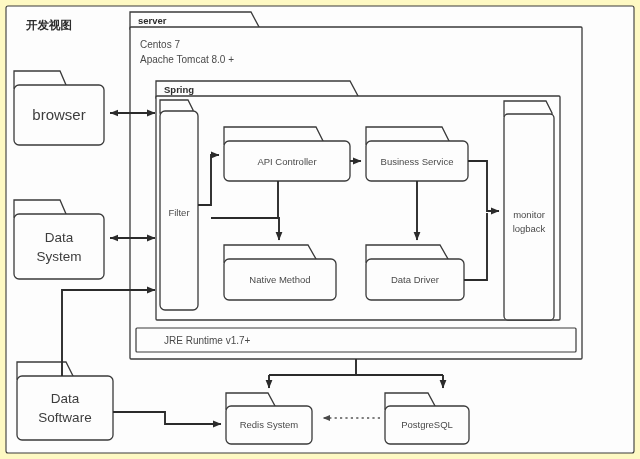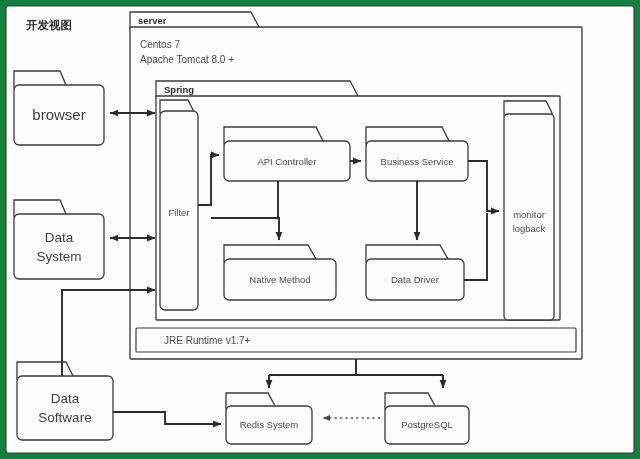--- a/index.html
+++ b/index.html
@@ -4,21 +4,21 @@
 <style>
   html, body {
     margin: 0;
     padding: 0;
     background: #ffffff;
   }
   #canvas {
     position: relative;
     width: 640px;
     height: 459px;
-    background: #15803d;
+    background: #fef9c3;
     font-family: "Liberation Sans", sans-serif;
     overflow: hidden;
   }
   svg#diagram {
     position: absolute;
     top: 0; left: 0;
     width: 640px;
     height: 459px;
   }
   .frame-rect {

